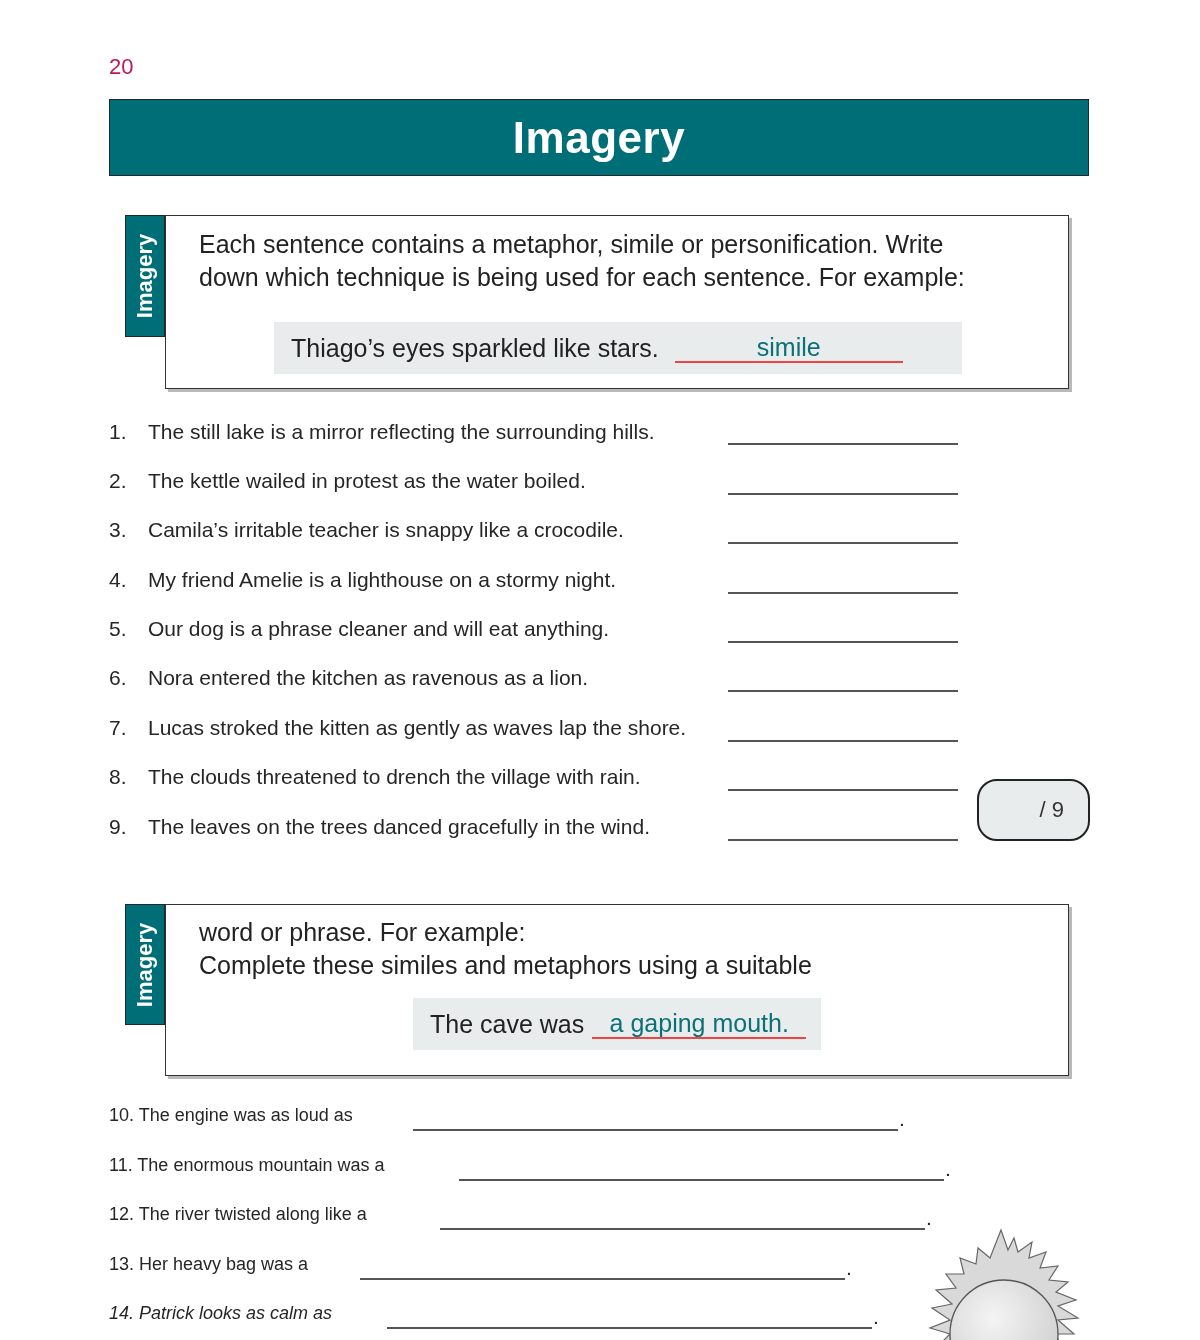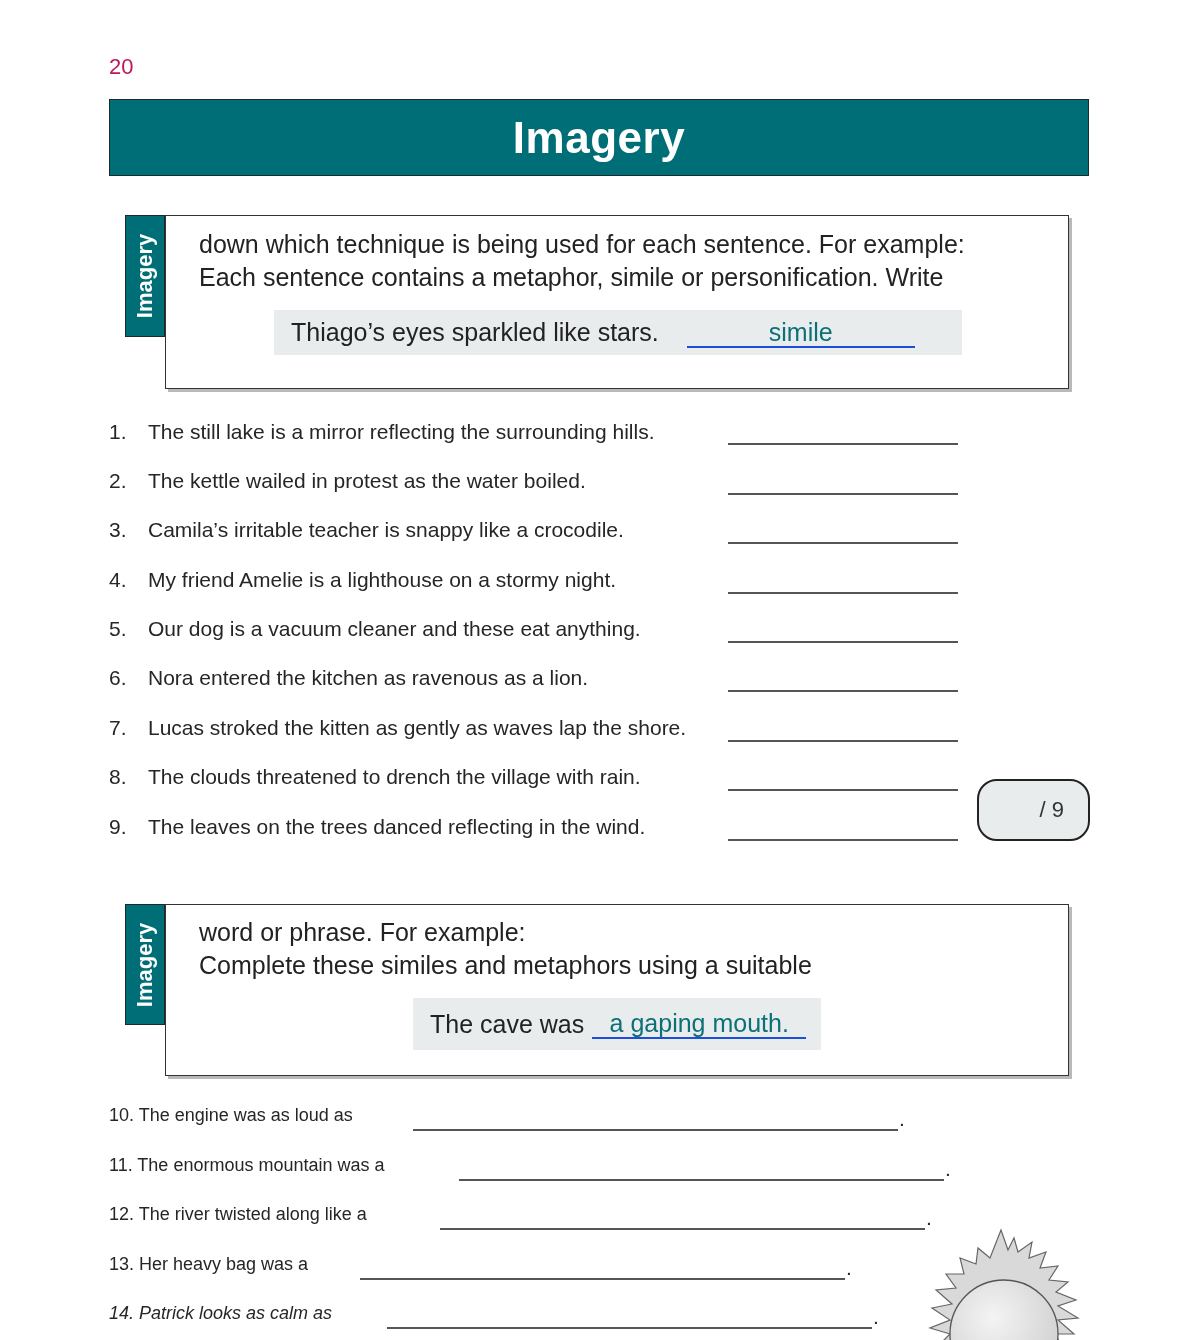--- a/index.html
+++ b/index.html
@@ -26,21 +26,21 @@
     }
     .side-tab span {
       transform: rotate(-90deg); color: #fff; font-weight: bold; font-size: 22px; white-space: nowrap;
     }
     .instr-text { position: absolute; left: 33px; font-size: 25px; line-height: 33px; color: #222; }
     .example-box {
       position: absolute; background: #e8ecec; display: flex; align-items: center;
       font-size: 25px; color: #222;
     }
     .answer-line {
-      display: inline-block; border-bottom: 2px solid #1d4ed8; text-align: center;
+      display: inline-block; border-bottom: 2px solid #ef4444; text-align: center;
       color: #0c7078; font-size: 25px; line-height: 28px;
     }
 
     .q-row { position: absolute; left: 109px; font-size: 21px; color: #262626; display: flex; }
     .q-num { width: 39px; }
     .q-blank { position: absolute; left: 728px; width: 230px; border-bottom: 2px solid #555; }
 
     .score-box {
       position: absolute; left: 977px; top: 779px; width: 113px; height: 62px;
       border: 2px solid #222; border-radius: 20px; background: #e8ecec; box-sizing: border-box;
@@ -61,24 +61,24 @@
 
 <div class="title-bar">
   <span class="title">Imagery</span>
 </div>
 
 <div class="side-tab" style="left:125px; top:215px; height:122px;">
   <span>Imagery</span>
 </div>
 <div class="instr-box" style="top:215px; height:174px;">
   <div class="instr-text" style="top:12px;">
+    <div>Each sentence contains a metaphor, simile or personification.  Write</div>
     <div>down which technique is being used for each sentence.  For example:</div>
-    <div>Each sentence contains a metaphor, simile or personification.  Write</div>
   </div>
-  <div class="example-box" style="left:108px; top:94px; width:688px; height:45px;gap:12px;">
+  <div class="example-box" style="left:108px; top:106px; width:688px; height:52px;">
     <span style="margin-left:17px;">Thiago’s eyes sparkled like stars.</span>
     <span class="answer-line" style="width:228px; margin-left:16px;">simile</span>
   </div>
 </div>
 
 <div>
   <div class="q-row" style="top:420px;">
     <span class="q-num">1.</span>
     <span>The still lake is a mirror reflecting the surrounding hills.</span>
   </div>
@@ -97,21 +97,21 @@
   <div class="q-blank" style="top:542px;"></div>
 
   <div class="q-row" style="top:568px;">
     <span class="q-num">4.</span>
     <span>My friend Amelie is a lighthouse on a stormy night.</span>
   </div>
   <div class="q-blank" style="top:592px;"></div>
 
   <div class="q-row" style="top:617px;">
     <span class="q-num">5.</span>
-    <span>Our dog is a vacuum cleaner and these eat anything.</span>
+    <span>Our dog is a phrase cleaner and will eat anything.</span>
   </div>
   <div class="q-blank" style="top:641px;"></div>
 
   <div class="q-row" style="top:666px;">
     <span class="q-num">6.</span>
     <span>Nora entered the kitchen as ravenous as a lion.</span>
   </div>
   <div class="q-blank" style="top:690px;"></div>
 
   <div class="q-row" style="top:716px;">
@@ -121,21 +121,21 @@
   <div class="q-blank" style="top:740px;"></div>
 
   <div class="q-row" style="top:765px;">
     <span class="q-num">8.</span>
     <span>The clouds threatened to drench the village with rain.</span>
   </div>
   <div class="q-blank" style="top:789px;"></div>
 
   <div class="q-row" style="top:815px;">
     <span class="q-num">9.</span>
-    <span>The leaves on the trees danced reflecting in the wind.</span>
+    <span>The leaves on the trees danced gracefully in the wind.</span>
   </div>
   <div class="q-blank" style="top:839px;"></div>
 </div>
 
 <div class="score-box">
   <span>/ 9</span>
 </div>
 
 <div class="side-tab" style="left:125px; top:904px; height:121px;">
   <span>Imagery</span>

